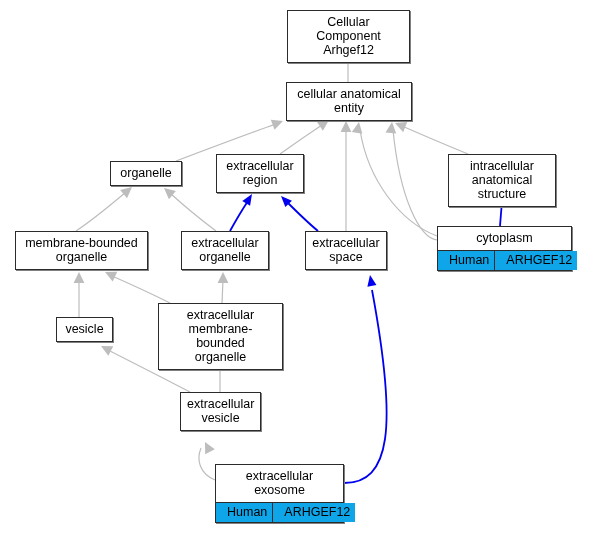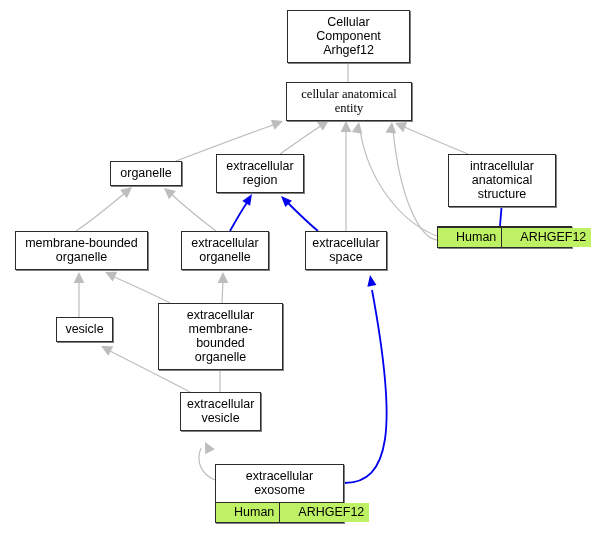--- a/index.html
+++ b/index.html
@@ -42,22 +42,22 @@
   }
   .gene-row {
     display: flex;
     border-top: 1px solid #2b2b2b;
   }
   .gene-cell {
     font-size: 12.5px;
     line-height: 14px;
     color: #000000;
     text-align: center;
-    padding: 2px 5px 3px 18px;
-    background: #bef264;
+    padding: 2px 5px 3px 11px;
+    background: #0ea5e9;
     flex: 1 1 auto;
     white-space: nowrap;
   }
   .gene-cell.species {
     border-right: 1px solid #2b2b2b;
     flex: 0 0 auto;
   }
 </style>
 </head>
 <body>
@@ -141,21 +141,21 @@
         <path d="M344,483 C390,483 398,430 372,290" fill="none" stroke="#0000ee" stroke-width="1.8"></path>
         <polygon points="-4.6,11 0,0 4.6,11" fill="#0000ee" transform="translate(370,275) rotate(350)"></polygon>
       </g>
     </svg>
 
   <div id="node-layer">
       <div class="node" style="left: 287px; top: 10px; width: 123px;">
         <div class="node-title">Cellular Component
 Arhgef12</div>
       </div>
-      <div class="node" style="left: 286px; top: 82px; width: 126px; font-family: Liberation Serif, serif;">
+      <div class="node" style="left: 286px; top: 82px; width: 126px;">
         <div class="node-title">cellular anatomical
 entity</div>
       </div>
       <div class="node" style="left: 110px; top: 161px; width: 72px;">
         <div class="node-title">organelle</div>
       </div>
       <div class="node" style="left: 216px; top: 154px; width: 88px;">
         <div class="node-title">extracellular
 region</div>
       </div>
@@ -169,20 +169,21 @@
       </div>
       <div class="node" style="left: 181px; top: 231px; width: 88px;">
         <div class="node-title">extracellular
 organelle</div>
       </div>
       <div class="node" style="left: 305px; top: 231px; width: 82px;">
         <div class="node-title">extracellular
 space</div>
       </div>
       <div class="node" style="left: 437px; top: 226px; width: 135px;">
+        <div class="node-title">cytoplasm</div>
         <div class="gene-row">
           <div class="gene-cell species">Human</div>
           <div class="gene-cell symbol">ARHGEF12</div>
         </div>
       </div>
       <div class="node" style="left: 56px; top: 317px; width: 57px;">
         <div class="node-title">vesicle</div>
       </div>
       <div class="node" style="left: 158px; top: 303px; width: 125px;">
         <div class="node-title">extracellular

